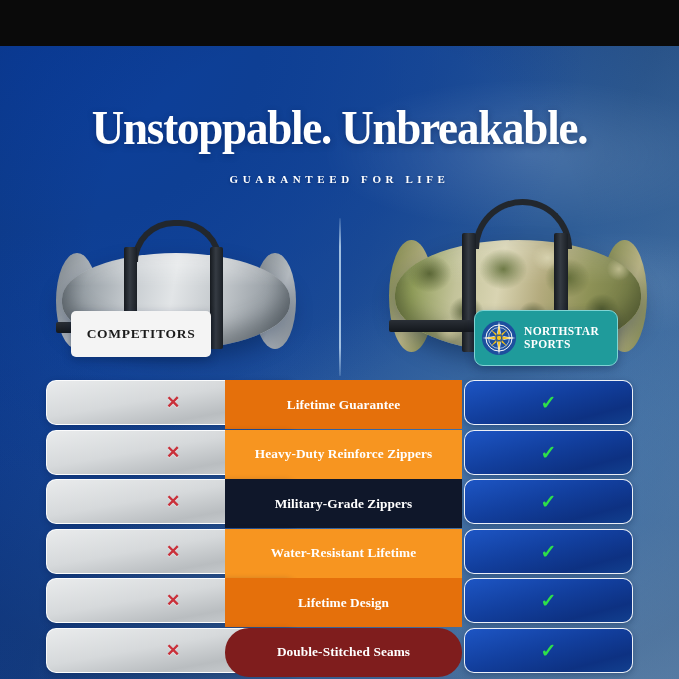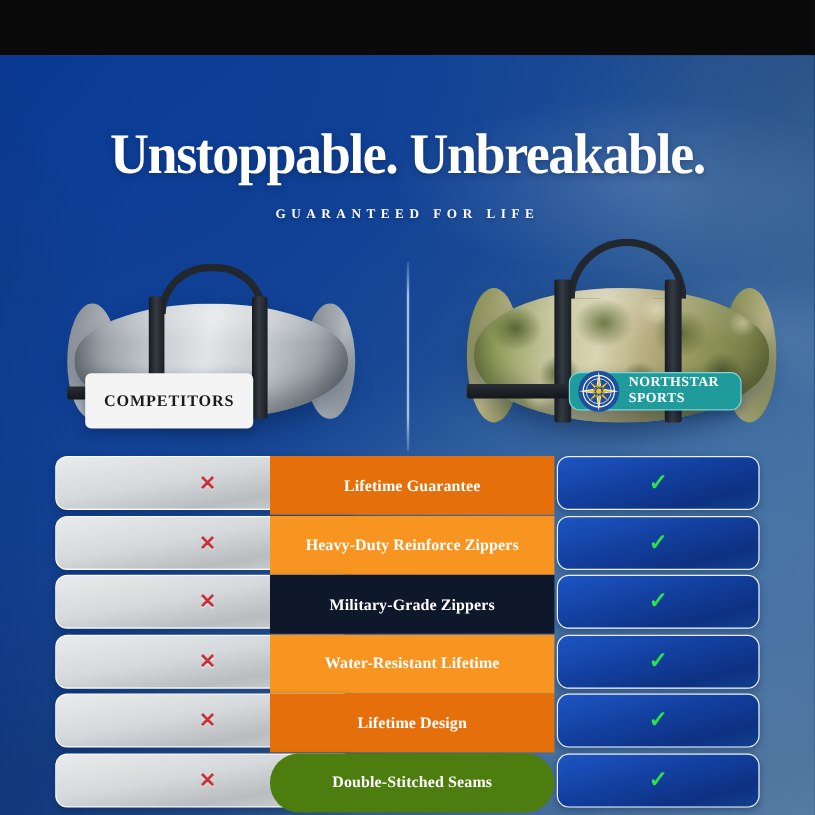--- a/index.html
+++ b/index.html
@@ -176,21 +176,21 @@
     font-size: 13.5px;
     font-weight: bold;
     letter-spacing: .7px;
     box-shadow: 0 3px 10px rgba(3,22,58,.30);
   }
   .chip-northstar {
     position: absolute;
     left: 474px;
     top: 264px;
     width: 144px;
-    height: 32px;
+    height: 56px;
     background: #1f9b9b;
     border: 1.5px solid #7fd4d4;
     border-radius: 9px;
     display: flex;
     align-items: center;
     gap: 7px;
     padding-left: 6px;
     box-sizing: border-box;
     box-shadow: 0 3px 10px rgba(3,22,58,.30);
   }
@@ -383,17 +383,17 @@
         </div>
         <div class="cell-feature" style="background: rgb(229, 112, 11);">Lifetime Design</div>
       </div>
       <div class="row" style="top: 247.5px;">
         <div class="cell-left">
           <span class="mark-x">✕</span>
         </div>
         <div class="cell-right">
           <span class="mark-check">✓</span>
         </div>
-        <div class="cell-feature" style="background: #4d7c0f; border-radius: 24px;">Double-Stitched Seams</div>
+        <div class="cell-feature" style="background: #7f1d1d; border-radius: 24px;">Double-Stitched Seams</div>
       </div>
     </div>
 
 </div>
 
 </body></html>

